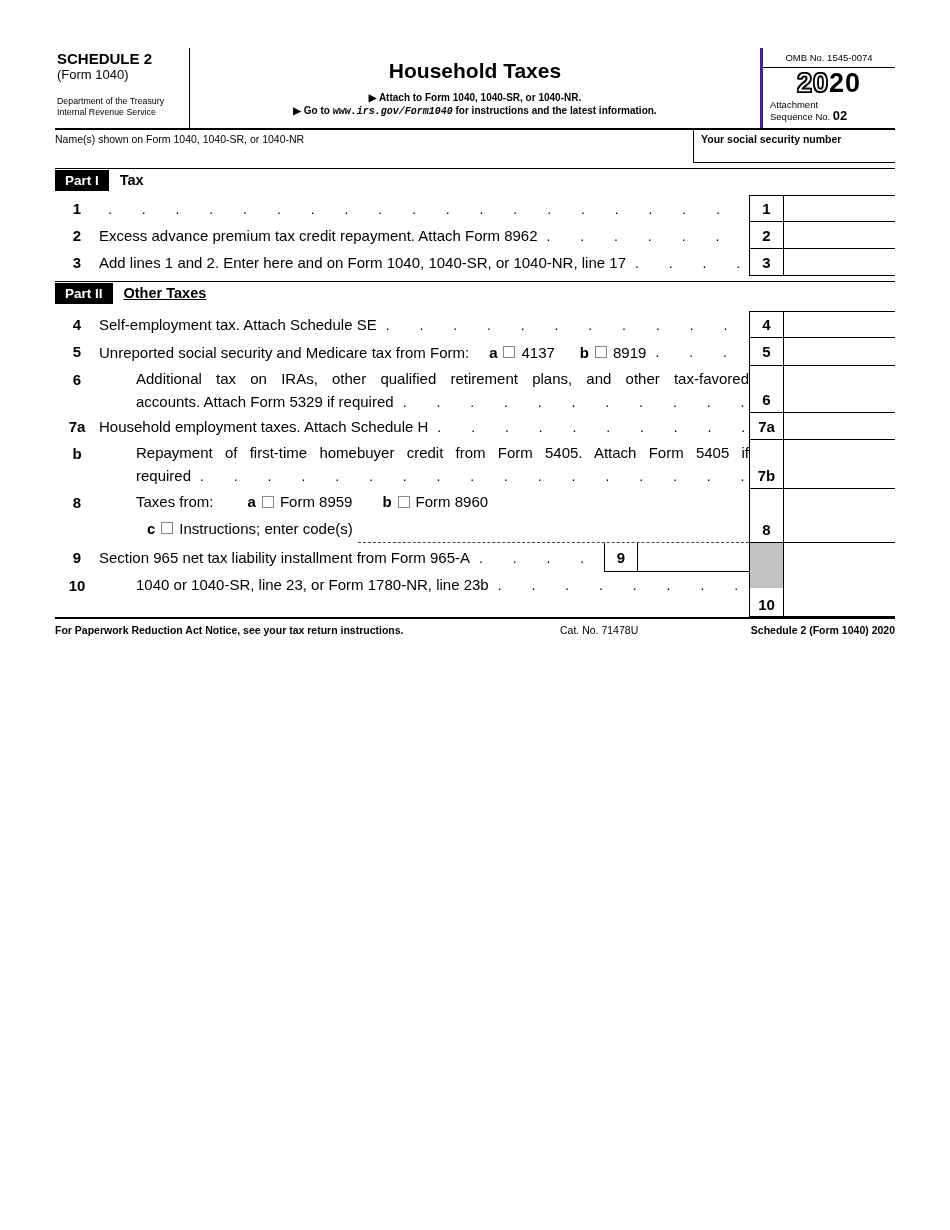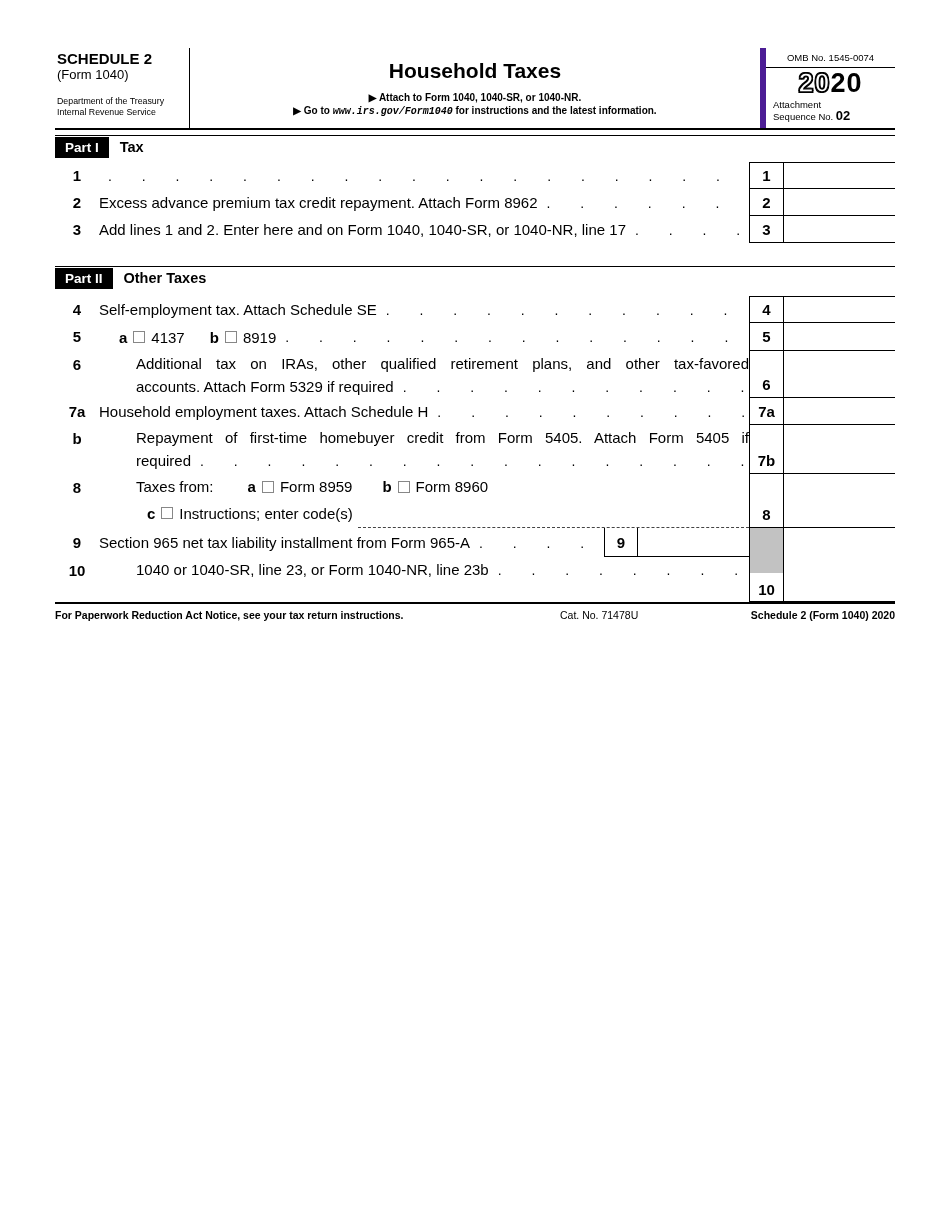--- a/index.html
+++ b/index.html
@@ -17,42 +17,42 @@
   .hdr { display: flex; border-bottom: 2px solid #000; height: 82px; }
   .hdr-left { width: 135px; border-right: 1px solid #000; padding: 2px 4px 0 2px; display: flex; flex-direction: column; }
   .sched { font-weight: bold; font-size: 15px; line-height: 17px; }
   .form-lbl { font-weight: normal; font-size: 13px; line-height: 15px; }
   .dept { margin-top: 14px; font-size: 8.8px; line-height: 10.5px; }
   .hdr-mid { flex: 1; text-align: center; }
   .title { font-weight: bold; font-size: 21px; margin-top: 11px; }
   .attach { font-weight: bold; font-size: 10px; margin-top: 9px; line-height: 12px; }
   .goto { font-weight: bold; font-size: 10px; line-height: 13px; }
   .goto .url { font-style: italic; font-family: Liberation Mono, monospace; }
-  .hdr-right { width: 135px; border-left: 6px solid #4c1d95; display: flex; flex-direction: column; }
+  .hdr-right { width: 135px; border-left: 3px solid #4c1d95; display: flex; flex-direction: column; }
   .omb { font-size: 9.5px; text-align: center; padding: 4px 0 4px; border-bottom: 1px solid #000; }
   .year { text-align: center; font-weight: bold; font-size: 27px; line-height: 29px; letter-spacing: 1px; margin-top: 1px; }
   .year .outline {
     color: #fff;
     -webkit-text-stroke: 1.3px #000;
     text-shadow: -1px -1px 0 #000, 1px -1px 0 #000, -1px 1px 0 #000, 1px 1px 0 #000;
   }
   .att-seq { font-size: 9.5px; line-height: 10.5px; padding-left: 7px; margin-top: 2px; }
   .att-seq .seq-no { font-weight: bold; font-size: 13px; }
 
   
   .name-row { display: flex; height: 33px; }
   .name-left { flex: 1; font-size: 10.5px; padding-top: 3px; }
   .name-right { width: 202px; border-left: 1px solid #000; border-bottom: 1px solid #000; font-weight: bold; font-size: 10.5px; padding: 3px 0 0 7px; }
 
   
   .part-bar { border-top: 1px solid #000; height: 23px; display: flex; align-items: flex-end; }
   .part-badge { background: #000; color: #fff; font-weight: bold; font-size: 13.5px; height: 21px; display: flex; align-items: center; padding: 0 10px; }
   .part-title { font-weight: bold; font-size: 14.5px; padding-left: 11px; padding-bottom: 3px; }
   .bar1 { margin-top: 5px; }
-  .bar2 { margin-top: 23px; }
+  .bar2 { margin-top: 5px; text-decoration: underline; }
 
   
   .sec1 { margin-top: 4px; }
   .sec2 { margin-top: 7px; }
   .row { display: flex; }
   .h27 { height: 27px; }
   .h28 { height: 28px; }
   .h47 { height: 47px; }
   .h49 { height: 49px; }
   .h54 { height: 54px; }
@@ -121,20 +121,24 @@
     <div class="hdr-right">
       <div class="omb">OMB No. 1545-0074</div>
       <div class="year"><span class="outline">20</span><span>20</span></div>
       <div class="att-seq">
         <div>Attachment</div>
         <div><span>Sequence No. </span><span class="seq-no">02</span></div>
       </div>
     </div>
   </div>
 
+  <div class="name-row">
+    <div class="name-left"><span>Name(s) shown on Form 1040, 1040-SR, or 1040-NR</span></div>
+    <div class="name-right"><span>Your social security number</span></div>
+  </div>
 
   <div class="part-bar bar1">
     <span class="part-badge">Part I</span>
     <span class="part-title">Tax</span>
   </div>
 
   <div class="sec1">
     <div class="row h27 first">
       <div class="lnum">1</div>
       <div class="desc one">
@@ -175,20 +179,21 @@
         <span>Self-employment tax. Attach Schedule SE</span>
         <span class="leader">. . . . . . . . . . . . . . . . . . . . . . . . . . . . . . . . . . . . . . . . . . . . .</span>
       </div>
       <div class="nbox">4</div>
       <div class="abox"></div>
     </div>
 
     <div class="row h28">
       <div class="lnum">5</div>
       <div class="desc one">
+        <span>Unreported social security and Medicare tax from Form:</span>
         <span class="cl ml20 mr6">a</span>
         <span class="cb mr6"></span>
         <span>4137</span>
         <span class="cl ml25 mr6">b</span>
         <span class="cb mr6"></span>
         <span>8919</span>
         <span class="leader">. . . . . . . . . . . . . . . . . . . . . . . . . . . . . . . . . . . . . . . . . . . . .</span>
       </div>
       <div class="nbox">5</div>
       <div class="abox"></div>
@@ -261,21 +266,21 @@
             <span class="r9text">Section 965 net tax liability installment from Form 965-A</span>
             <span class="leader">. . . . . . . . . . . . . . . . . . . . . . . . . . . . . . . . . . . . . . . . . . . . .</span>
             <span class="mini-n">9</span>
             <span class="mini-a"></span>
           </div>
         </div>
         <div class="r10">
           <div class="lnum">10</div>
           <div class="desc two">
             <div class="dline">
-              <span>1040 or 1040-SR, line 23, or Form 1040-NR, line 23b</span>
+              <span>1040 or 1040-SR, line 23, or Form 1780-NR, line 23b</span>
               <span class="leader">. . . . . . . . . . . . . . . . . . . . . . . . . . . . . . . . . . . . . . . . . . . . .</span>
             </div>
           </div>
         </div>
       </div>
       <div class="rg-num">
         <div class="rg-gray"></div>
         <div class="rg-ten">10</div>
       </div>
       <div class="rg-amt"></div>

